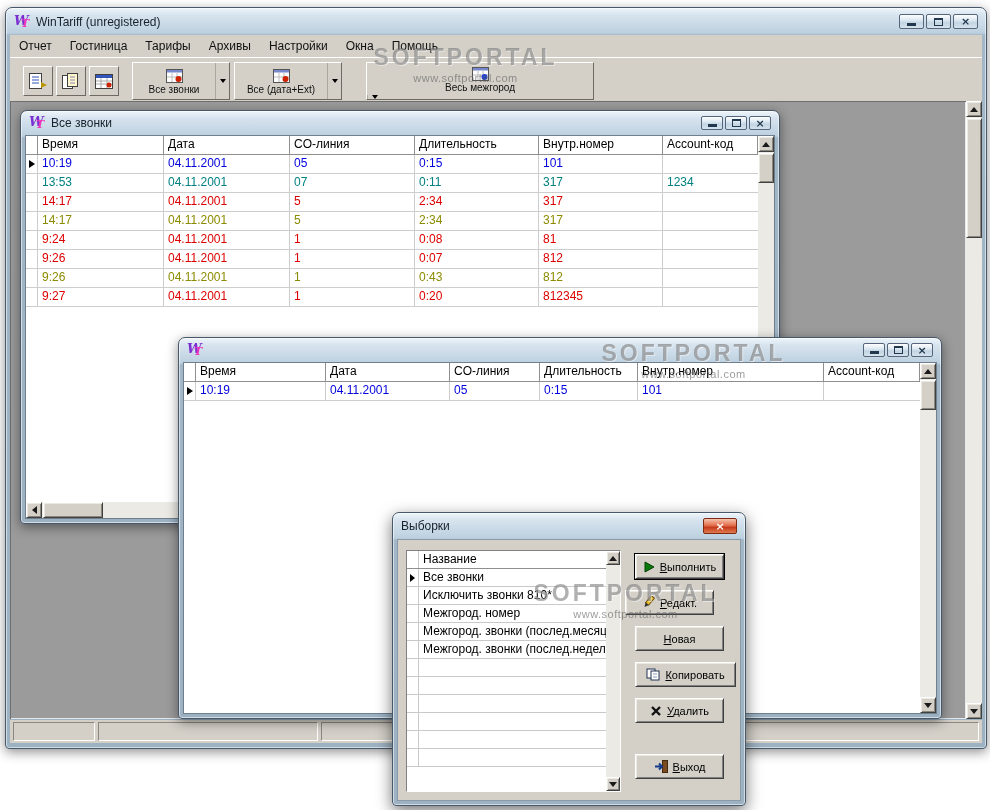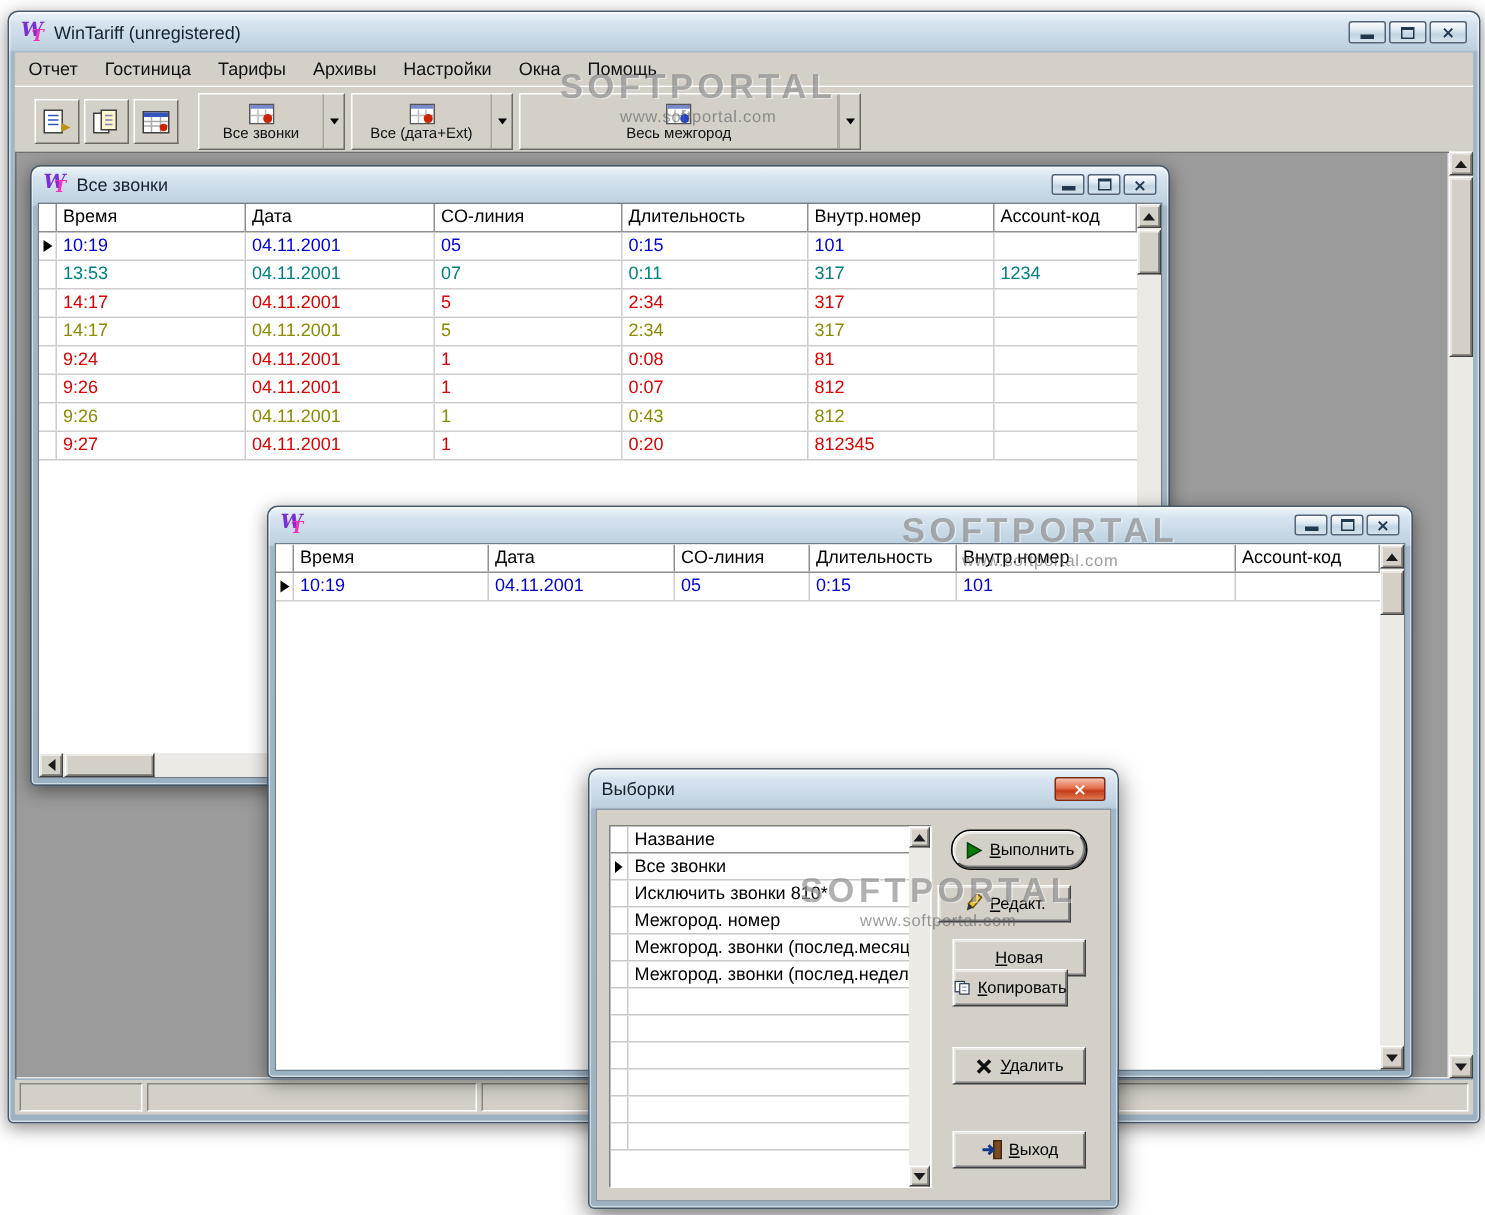--- a/index.html
+++ b/index.html
@@ -71,21 +71,21 @@
   .dlg-client { position:absolute; background:#d4d0c8; border:1px solid #8a9aa9; box-sizing:border-box; }
   .listbox { position:absolute; background:#ffffff; border:1px solid; border-color:#808080 #ffffff #ffffff #808080; box-sizing:border-box; }
   .list-body { position:absolute; left:0; top:0; right:14px; bottom:0; overflow:hidden; }
   .lrow { display:flex; height:17px; border-bottom:1px solid #c9c9c9; font-size:12px; line-height:16px; }
   .lrow.lhead { border-bottom:1px solid #8f8f8f; }
   .lg { width:11px; flex:0 0 11px; border-right:1px solid #c9c9c9; display:flex; align-items:center; justify-content:center; }
   .ln { flex:1; padding:0 4px; white-space:nowrap; overflow:hidden; }
   .btn95 { position:absolute; box-sizing:border-box; background:#d4d0c8; border:1px solid; border-color:#ffffff #404040 #404040 #ffffff;
            box-shadow:inset 1px 1px 0 #ece9e2, inset -1px -1px 0 #808080; font-size:11px; color:#000;
            display:flex; align-items:center; justify-content:center; gap:5px; cursor:default; }
-  .btn-default { outline:1px solid #000;border-radius:12px; }
+  .btn-default { outline:1px solid #000; }
 
   
   .wm { position:absolute; z-index:60; pointer-events:none; text-align:center; }
   .wm-title { font-size:23px; font-weight:bold; letter-spacing:3px; color:rgba(105,105,105,.52); text-shadow:1px 1px 0 rgba(255,255,255,.45); white-space:nowrap; }
   .wm-sub { font-size:11px; letter-spacing:.5px; color:rgba(95,95,95,.62); margin-top:1px; white-space:nowrap; }
 </style>
 </head>
 <body>
 
 <div id="canvas">
@@ -179,21 +179,21 @@
               <line x1="1" y1="8" x2="16" y2="8" stroke="#bbbbbb"></line>
               <circle cx="12.5" cy="10" r="3" fill="#cc2200"></circle>
             </svg>
           <span>Все (дата+Ext)</span>
         </div>
         <div class="tb-dd">
             <span class="tri-dn-s"></span>
           </div>
       </div>
 
-      <div class="tb-panel" style="left:336px; top:4px; width:226px; height:36px;">
+      <div class="tb-panel" style="left:356px; top:4px; width:226px; height:36px;flex-direction:column;">
         <div class="tb-filter">
           <svg width="17" height="14">
               <rect x="0.5" y="0.5" width="16" height="13" fill="#ffffff" stroke="#555555"></rect>
               <rect x="1" y="1" width="15" height="2.5" fill="#7788cc"></rect>
               <line x1="6" y1="4" x2="6" y2="13" stroke="#bbbbbb"></line>
               <line x1="11" y1="4" x2="11" y2="13" stroke="#bbbbbb"></line>
               <line x1="1" y1="8" x2="16" y2="8" stroke="#bbbbbb"></line>
               <circle cx="12.5" cy="10" r="3" fill="#2244cc"></circle>
             </svg>
           <span>Весь межгород</span>
@@ -492,21 +492,21 @@
             <g transform="rotate(40 6 6)">
               <rect x="4.5" y="-1" width="4" height="9" fill="#e8c030" stroke="#705010"></rect>
               <polygon points="4.5,8 8.5,8 6.5,12" fill="#333333"></polygon>
             </g>
           </svg>
         <span><u>Р</u>едакт.</span>
       </div>
       <div class="btn95" style="left:237px; top:86px; width:89px; height:25px;">
         <span><u>Н</u>овая</span>
       </div>
-      <div class="btn95" style="left:237px; top:106px; width:77px; height:25px;">
+      <div class="btn95" style="left:237px; top:122px; width:101px; height:25px;">
         <svg width="14" height="13" viewBox="0 0 14 13">
             <rect x="1" y="1" width="8" height="9" fill="#ffffff" stroke="#223355"></rect>
             <rect x="5" y="3" width="8" height="9" fill="#ffffff" stroke="#223355"></rect>
             <line x1="7" y1="6" x2="11" y2="6" stroke="#8899bb"></line>
             <line x1="7" y1="9" x2="11" y2="9" stroke="#8899bb"></line>
           </svg>
         <span><u>К</u>опировать</span>
       </div>
       <div class="btn95" style="left:237px; top:158px; width:89px; height:25px;">
         <svg width="12" height="12" viewBox="0 0 12 12">

